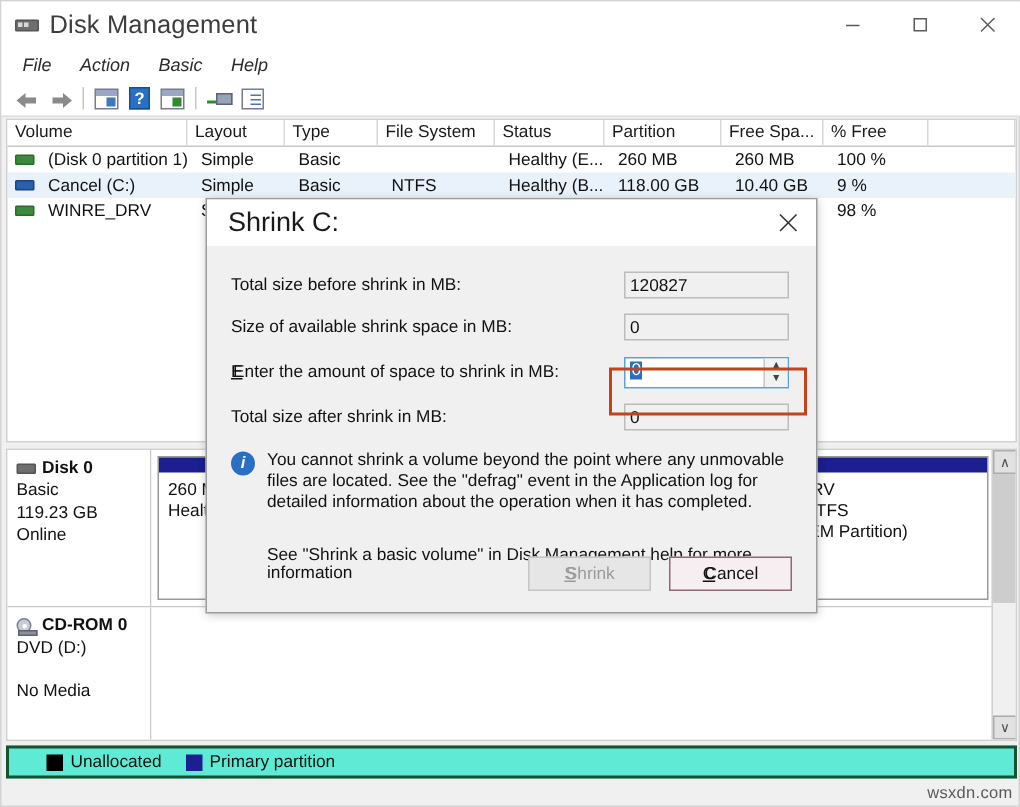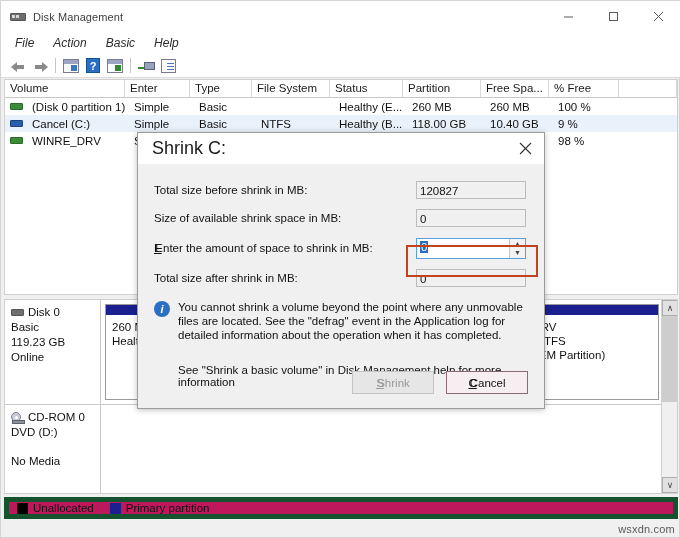--- a/index.html
+++ b/index.html
@@ -28,21 +28,21 @@
     position: relative;
   }
   .title-icon .drivebody {
     position: absolute; left: 0; top: 4px; width: 16px; height: 8px;
     background: #6e6e6e; border-radius: 1px;
     border: 1px solid #555;
   }
   .title-icon .d1 { position:absolute; left:2px; top:6px; width:3px; height:3px; background:#d8d8d8;}
   .title-icon .d2 { position:absolute; left:6px; top:6px; width:3px; height:3px; background:#d8d8d8;}
   .title-text {
-    font-size: 11px; color: #3d3d3d; letter-spacing: .1px;
+    font-size: 17px; color: #3d3d3d; letter-spacing: .1px;
   }
   .winbtns {
     position: absolute; right: 0; top: 0; height: 31px;
     display: flex; align-items: stretch;
   }
   .winbtn {
     width: 45px; height: 31px;
     display: flex; align-items: center; justify-content: center;
     color: #555; font-size: 12px;
   }
@@ -125,21 +125,21 @@
   .diskrow {
     position: absolute; left: 0; width: 658px;
     border-bottom: 1px solid #c9c9c9;
     display: flex;
   }
   .diskinfo {
     width: 96px; flex: 0 0 96px; border-right: 1px solid #c9c9c9;
     padding: 5px 0 0 6px; font-size: 11.5px; color: #111; line-height: 15px;
     background: #ffffff;
   }
-  .diskinfo .dname { font-weight: normal; display:flex; align-items:center; }
+  .diskinfo .dname { font-weight: bold; display:flex; align-items:center; }
   .diskicon { width:13px;height:7px; background:#6e6e6e; border:1px solid #555; margin-right:4px; border-radius:1px;}
   .cdicon { width:14px;height:11px; margin-right:3px; position:relative;}
   .cdicon .disc { position:absolute; left:0; top:0; width:10px;height:10px; border-radius:50%; background:#c9ccd6; border:1px solid #7a7f8c;}
   .cdicon .hole { position:absolute; left:4px; top:4px; width:3px;height:3px; border-radius:50%; background:#fff;}
   .cdicon .tray { position:absolute; left:1px; bottom:-1px; width:13px;height:4px; background:#8d919c; border:1px solid #5e6270;}
   .parts { flex: 1; display:flex; padding: 4px; gap: 4px; background:#fff;}
   .part {
     border: 1px solid #9a9a9a; background: #ffffff;
     display: flex; flex-direction: column;
     font-size: 11.5px; color: #111;
@@ -150,22 +150,22 @@
   .vscroll {
     position:absolute; right:0; top:0; width:16px; height:100%;
     background:#f0f0f0; border-left:1px solid #d0d0d0;
   }
   .vscroll .btn { width:16px;height:16px; display:flex;align-items:center;justify-content:center; color:#4a4a4a; font-size:9px;}
   .vscroll .thumb { position:absolute; left:0; top:16px; width:16px; height:86px; background:#cdcdcd;}
 
   
   .legend {
     position: absolute; left: 3px; top: 496px; width: 674px; height: 22px;
-    background: #be185d; border: 5px solid #14532d;
-    display: flex; align-items: center; padding-left: 8px;
+    background: #5eead4; border: 2px solid #14532d;
+    display: flex; align-items: center; padding-left: 25px;
     font-size: 11.5px; color: #111;
   }
   .lgsw { width: 11px; height: 11px; margin-right: 5px; }
   .lgsw.black { background: #000000; }
   .lgsw.blue  { background: #1b1f8f; }
   .lgitem { display:flex; align-items:center; margin-right: 16px; }
 
   
   .watermark {
     position: absolute; right: 4px; bottom: 2px;
@@ -315,21 +315,21 @@
           <i style="top:3px"></i>
           <i style="top:6px"></i>
           <i style="top:9px"></i>
         </div>
       </div>
   </div>
 
   <div class="vollist">
     <div class="colhdr">
       <div class="c" style="width:120px">Volume</div>
-      <div class="c" style="width:65px">Enter</div>
+      <div class="c" style="width:65px">Layout</div>
       <div class="c" style="width:62px">Type</div>
       <div class="c" style="width:78px">File System</div>
       <div class="c" style="width:73px">Status</div>
       <div class="c" style="width:78px">Partition</div>
       <div class="c" style="width:68px">Free Spa...</div>
       <div class="c" style="width:70px">% Free</div>
       <div class="c" style="flex:1"></div>
     </div>
 
     <div class="row">

